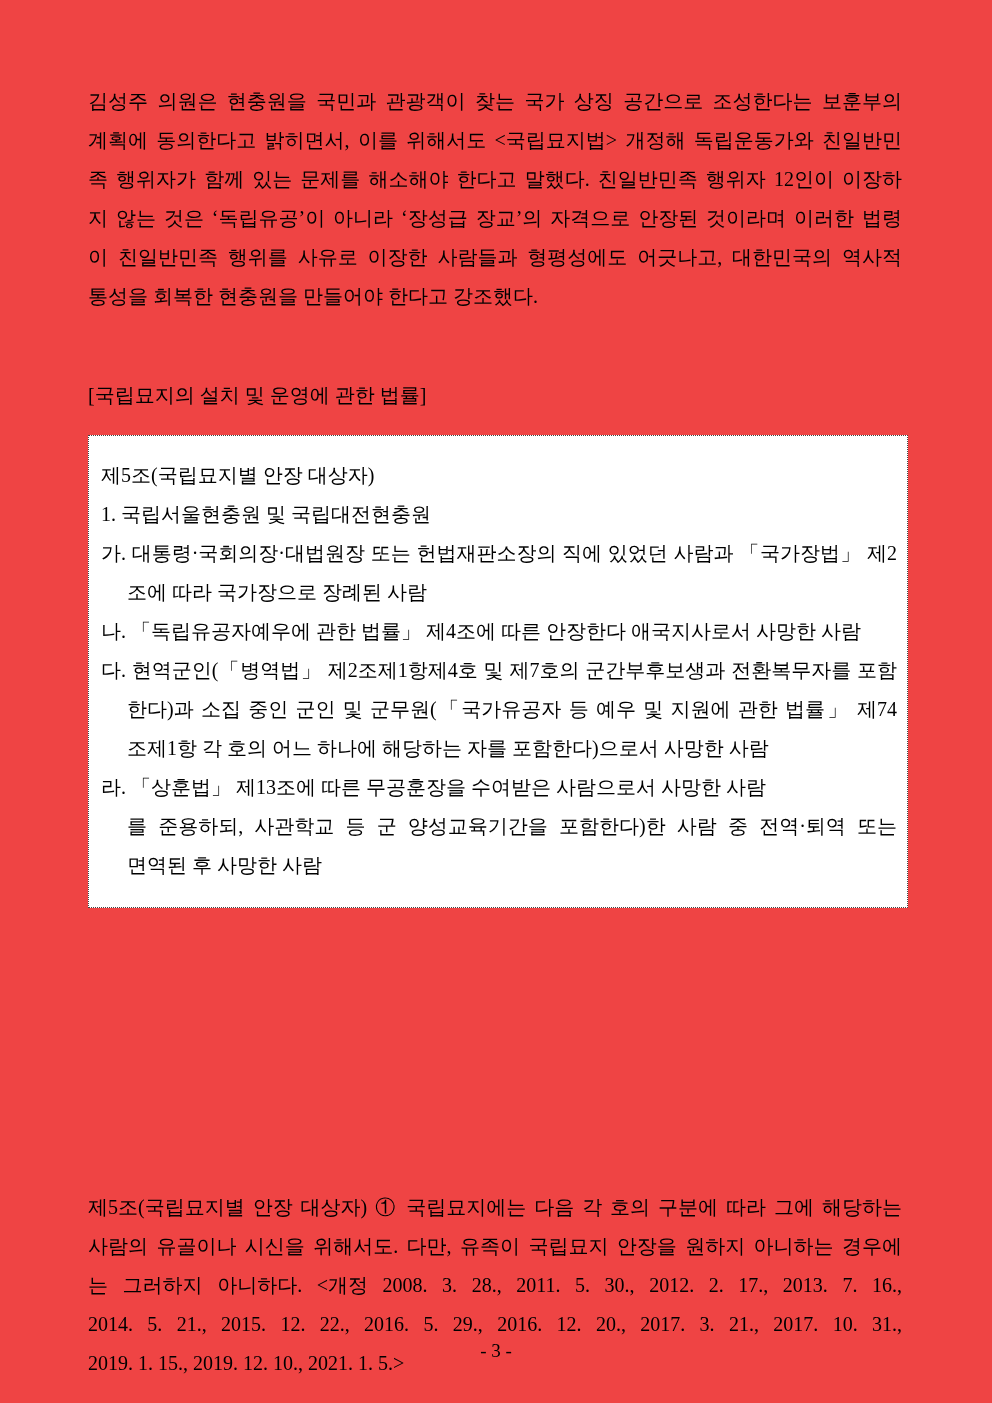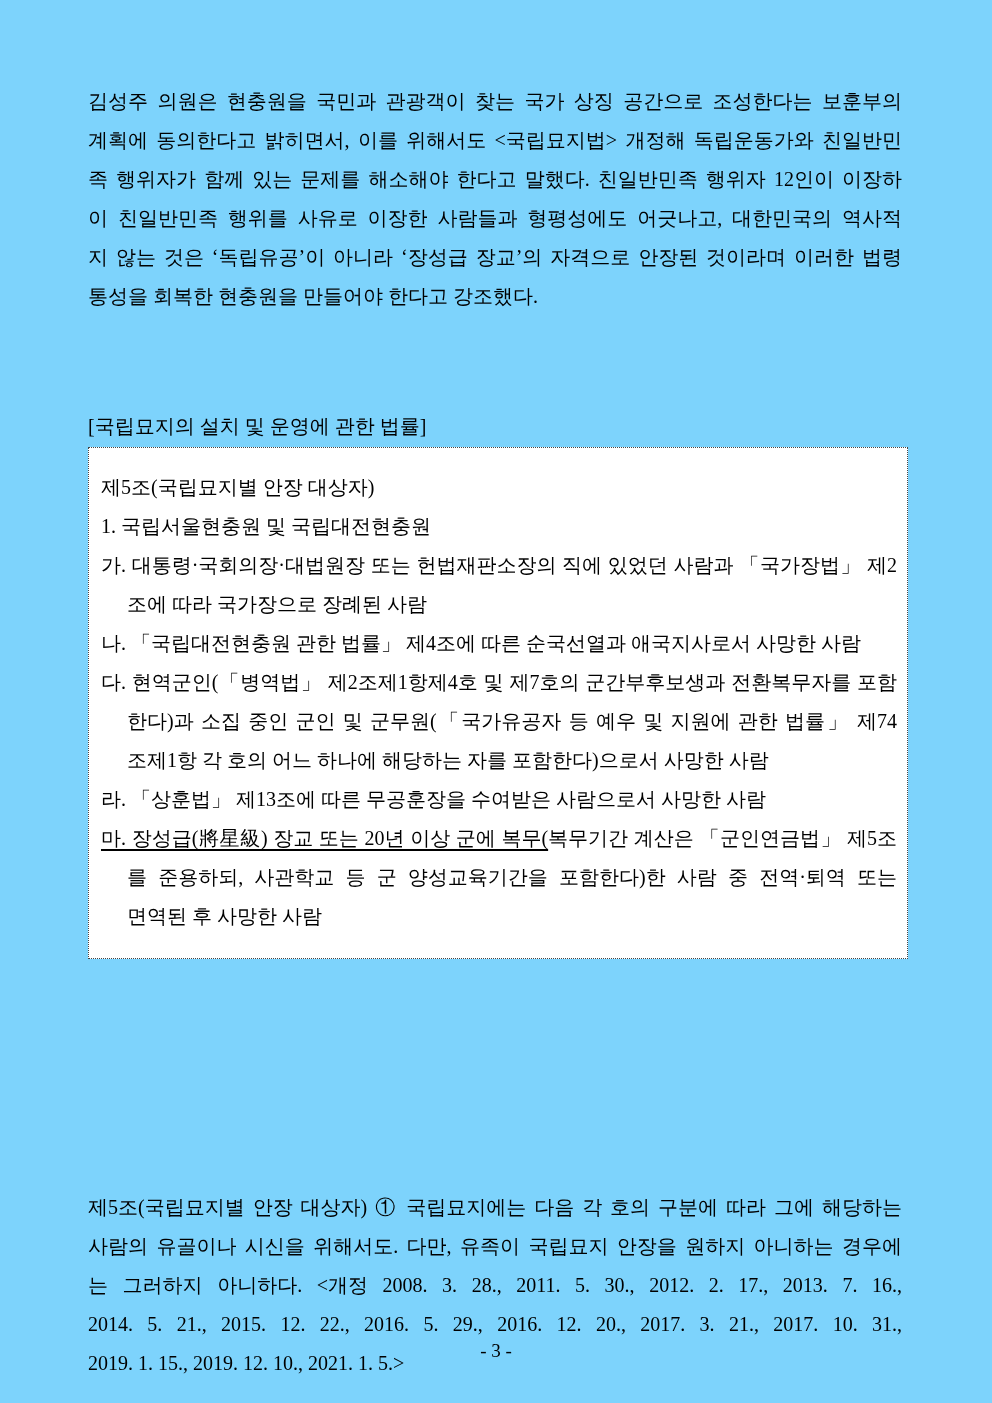--- a/index.html
+++ b/index.html
@@ -4,21 +4,21 @@
 <style>
   html, body {
     margin: 0;
     padding: 0;
     background: #fff;
   }
   .page {
     position: relative;
     width: 992px;
     height: 1403px;
-    background: #7dd3fc;
+    background: #ef4444;
     color: #000000;
     font-family: "Liberation Serif", "DejaVu Serif", serif;
     font-size: 20px;
     overflow: hidden;
   }
   .block {
     position: absolute;
     left: 88px;
     width: 814px;
   }
@@ -27,25 +27,25 @@
     line-height: 39px;
     white-space: normal;
     text-align: justify;
     letter-spacing: 0px;
   }
   .line.j { text-align-last: justify; }
   .line.l { text-align-last: left; }
 
   #paragraph1 { top: 82px; }
 
-  #section-heading { top: 376px; margin-top: 31px; }
+  #section-heading { top: 376px; }
 
   #law-box {
     position: absolute;
-    top: 447px;
+    top: 435px;
     left: 88px;
     width: 820px;
     box-sizing: border-box;
     border: 1px dotted #444444;
     padding: 20px 10px 22px 12px;
     background: #ffffff;
   }
   #law-box .line.indent { padding-left: 26px; }
 
   .u {
@@ -67,40 +67,39 @@
 </style>
 </head>
 <body>
 
 <div class="page">
 
   <div class="block" id="paragraph1">
     <span class="line j">김성주 의원은 현충원을 국민과 관광객이 찾는 국가 상징 공간으로 조성한다는 보훈부의</span>
     <span class="line j">계획에 동의한다고 밝히면서, 이를 위해서도 &lt;국립묘지법&gt; 개정해 독립운동가와 친일반민</span>
     <span class="line j">족 행위자가 함께 있는 문제를 해소해야 한다고 말했다. 친일반민족 행위자 12인이 이장하</span>
+    <span class="line j">지 않는 것은 ‘독립유공’이 아니라 ‘장성급 장교’의 자격으로 안장된 것이라며 이러한 법령</span>
     <span class="line j">이 친일반민족 행위를 사유로 이장한 사람들과 형평성에도 어긋나고, 대한민국의 역사적</span>
-    <span class="line j">지 않는 것은 ‘독립유공’이 아니라 ‘장성급 장교’의 자격으로 안장된 것이라며 이러한 법령</span>
     <span class="line l">통성을 회복한 현충원을 만들어야 한다고 강조했다.</span>
   </div>
 
   <div class="block" id="section-heading">
     <span class="line l">[국립묘지의 설치 및 운영에 관한 법률]</span>
   </div>
 
   <div id="law-box">
     <span class="line l">제5조(국립묘지별 안장 대상자)</span>
     <span class="line l">1. 국립서울현충원 및 국립대전현충원</span>
     <span class="line j">가. 대통령·국회의장·대법원장 또는 헌법재판소장의 직에 있었던 사람과 「국가장법」 제2</span>
     <span class="line l indent">조에 따라 국가장으로 장례된 사람</span>
-    <span class="line l">나. 「국립대전현충원 관한 법률」 제4조에 따른 순국선열과 애국지사로서 사망한 사람</span>
+    <span class="line l">나. 「독립유공자예우에 관한 법률」 제4조에 따른 안장한다 애국지사로서 사망한 사람</span>
     <span class="line j">다. 현역군인(「병역법」 제2조제1항제4호 및 제7호의 군간부후보생과 전환복무자를 포함</span>
     <span class="line j indent">한다)과 소집 중인 군인 및 군무원(「국가유공자 등 예우 및 지원에 관한 법률」 제74</span>
     <span class="line l indent">조제1항 각 호의 어느 하나에 해당하는 자를 포함한다)으로서 사망한 사람</span>
     <span class="line l">라. 「상훈법」 제13조에 따른 무공훈장을 수여받은 사람으로서 사망한 사람</span>
-    <span class="line j"><span class="u">마. 장성급(將星級) 장교 또는 20년 이상 군에 복무(</span><span>복무기간 계산은 「군인연금법」 제5조</span></span>
     <span class="line j indent">를 준용하되, 사관학교 등 군 양성교육기간을 포함한다)한 사람 중 전역·퇴역 또는</span>
     <span class="line l indent">면역된 후 사망한 사람</span>
   </div>
 
   <div class="block" id="paragraph2">
     <span class="line j">제5조(국립묘지별 안장 대상자) ① 국립묘지에는 다음 각 호의 구분에 따라 그에 해당하는</span>
     <span class="line j">사람의 유골이나 시신을 위해서도. 다만, 유족이 국립묘지 안장을 원하지 아니하는 경우에</span>
     <span class="line j">는 그러하지 아니하다. &lt;개정 2008. 3. 28., 2011. 5. 30., 2012. 2. 17., 2013. 7. 16.,</span>
     <span class="line j">2014. 5. 21., 2015. 12. 22., 2016. 5. 29., 2016. 12. 20., 2017. 3. 21., 2017. 10. 31.,</span>
     <span class="line l">2019. 1. 15., 2019. 12. 10., 2021. 1. 5.&gt;</span>

